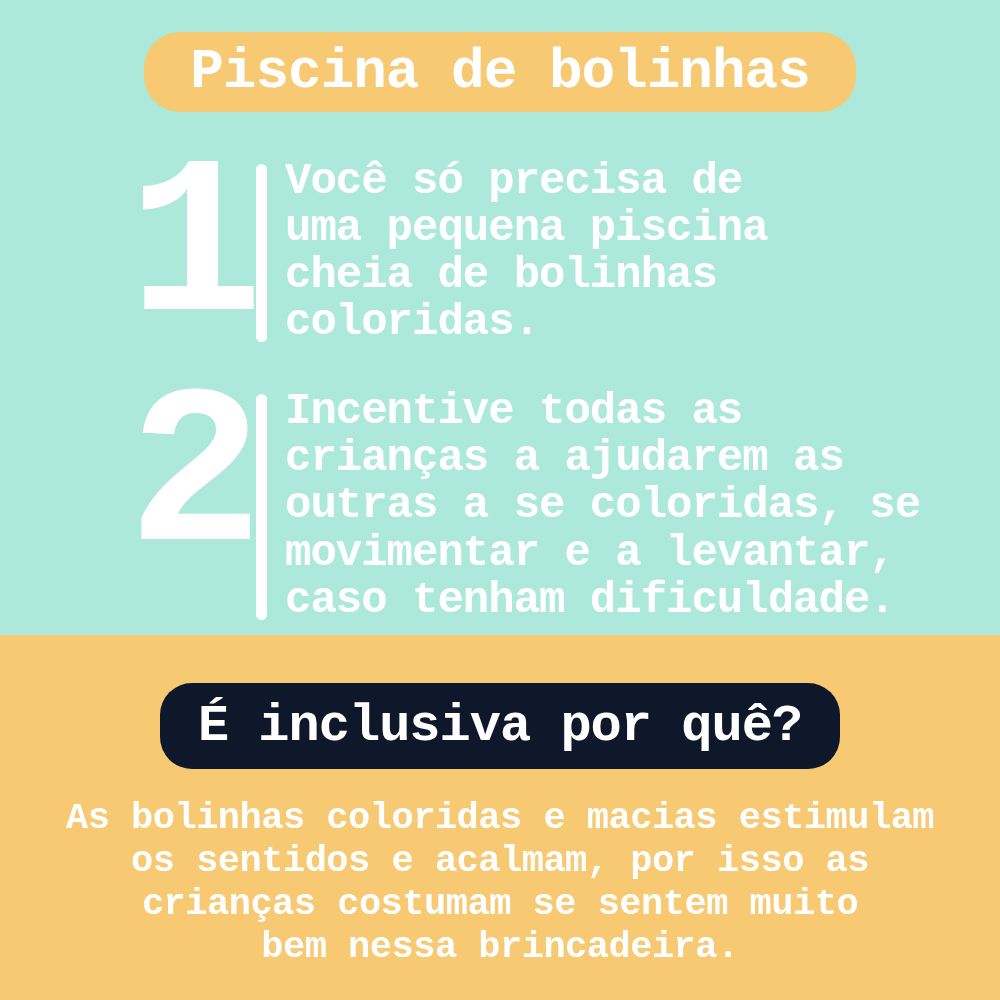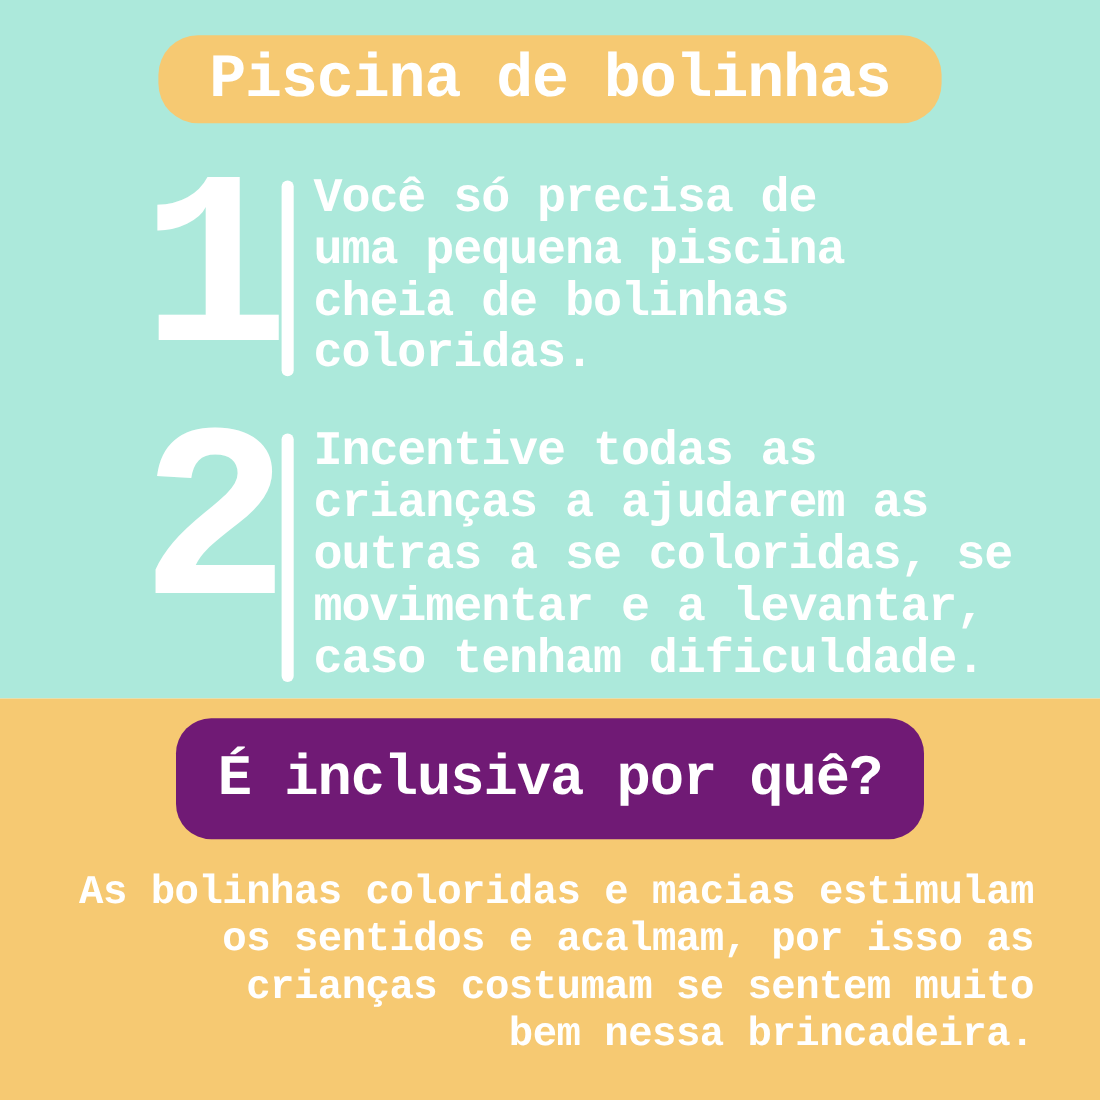--- a/index.html
+++ b/index.html
@@ -76,36 +76,36 @@
     white-space: pre-line;
   }
   
   .bottom-section {
     height: 365px;
     background: #F6C972;
     box-sizing: border-box;
   }
   .banner-why {
     width: 680px;
-    height: 110px;
-    margin-top: 18px;
-    background: #701a75;
+    height: 86px;
+    margin-top: 48px;
+    background: #0f172a;
     border-radius: 32px;
   }
   .banner-why h2 {
     margin: 0;
     font-size: 52px;
     letter-spacing: -1px;
     color: #FFFFFF;
     white-space: nowrap;
   }
   .why-paragraph {
     margin: 28px auto 0;
     width: 880px;
-    text-align: right;
+    text-align: center;
     font-size: 37px;
     line-height: 1.16;
     letter-spacing: -0.5px;
     color: #FFFFFF;
     white-space: pre-line;
   }
 </style>
 </head>
 <body>
 

